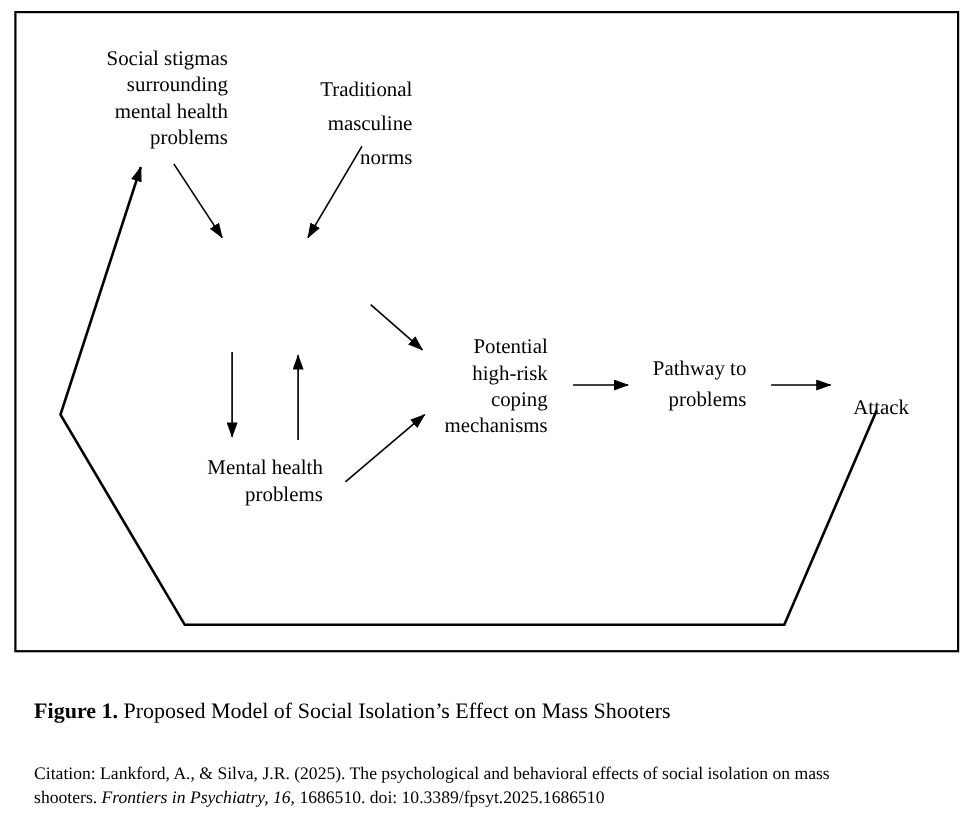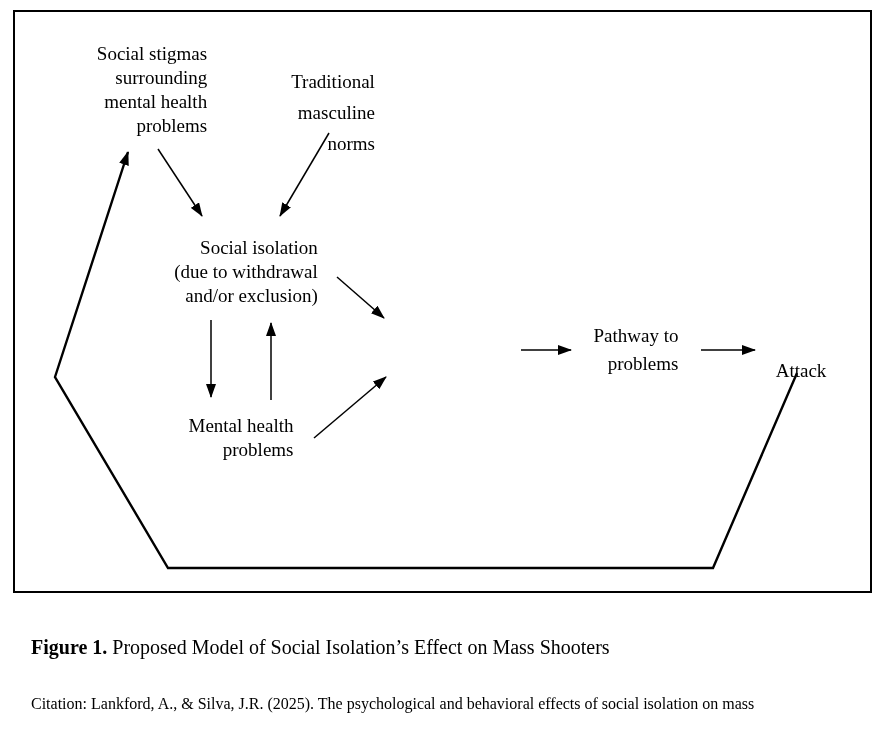--- a/index.html
+++ b/index.html
@@ -96,32 +96,34 @@
 
   <div class="node" style="left:152px; top:42px;">Social stigmas
 surrounding
 mental health
 problems</div>
 
   <div class="node lh31" style="left:333px; top:41px;">Traditional
 masculine
 norms</div>
 
-  <div class="node" style="left:246px; top:236px;">Social isolation
-(due to withdrawal
-and/or exclusion)</div>
 
   <div class="node" style="left:241px; top:414px;">Mental health
 problems</div>
 
+  <div class="node" style="left:451px; top:304px;">Potential
+high-risk
+coping
+mechanisms</div>
 
   <div class="node lh28" style="left:636px; top:322px;">Pathway to
 problems</div>
 
   <div class="node" style="left:801px; top:336px;margin-top:23px;">Attack</div>
 
   <div class="caption"><span class="bold">Figure 1.</span><span> Proposed Model of Social Isolation’s Effect on Mass Shooters</span></div>
 
   <div class="citation">
     <div>Citation: Lankford, A., &amp; Silva, J.R. (2025). The psychological and behavioral effects of social isolation on mass</div>
+    <div><span>shooters. </span><span class="it">Frontiers in Psychiatry, 16</span><span>, 1686510. doi: 10.3389/fpsyt.2025.1686510</span></div>
   </div>
 
 </div>
 
 </body></html>

